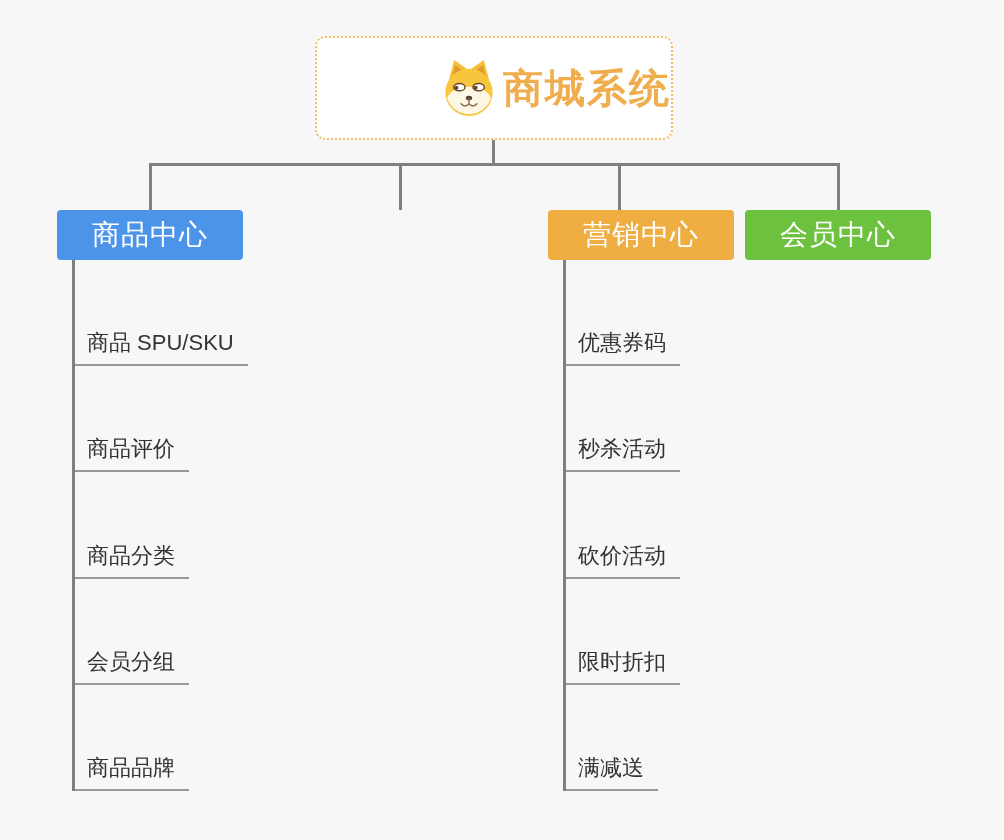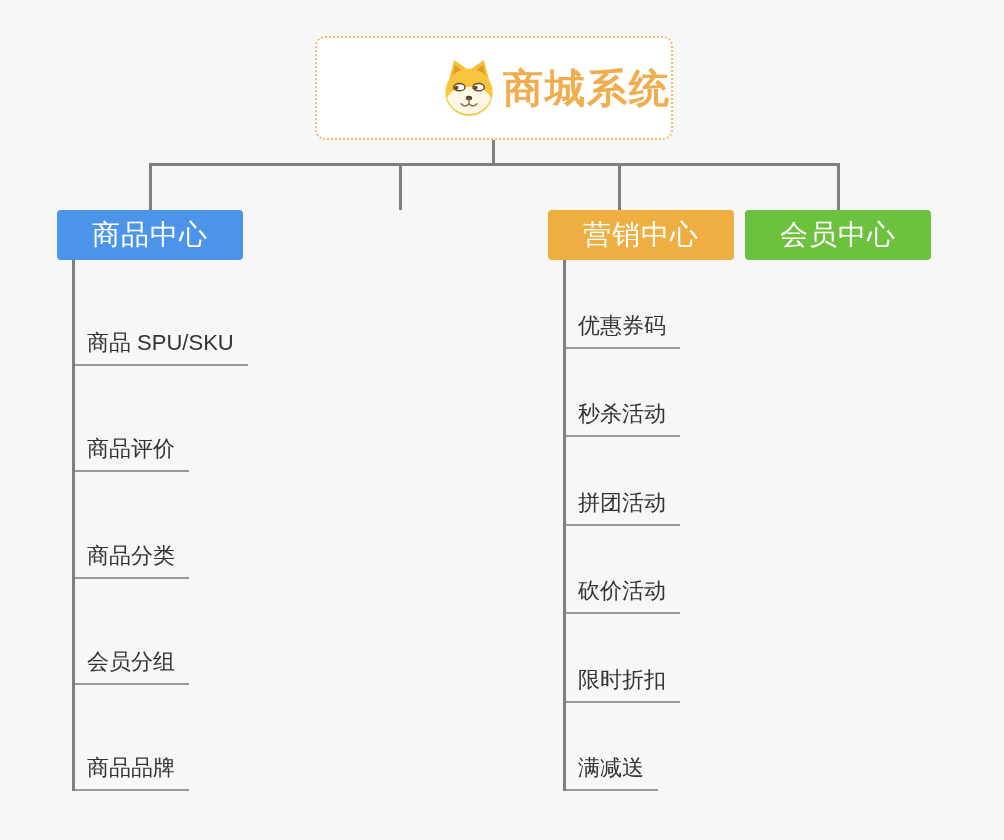--- a/index.html
+++ b/index.html
@@ -154,23 +154,20 @@
   <div class="branch branch-2">
     <div class="branch-node" style="background: rgb(239, 174, 66);">营销中心</div>
     <div class="children">
       <div class="child-row">
           <span class="child-topic">优惠券码</span>
         </div>
       <div class="child-row">
           <span class="child-topic">秒杀活动</span>
         </div>
       <div class="child-row">
-          <span class="child-topic">拼团活动</span>
-        </div>
-      <div class="child-row">
           <span class="child-topic">砍价活动</span>
         </div>
       <div class="child-row">
           <span class="child-topic">限时折扣</span>
         </div>
       <div class="child-row">
           <span class="child-topic">满减送</span>
         </div>
     </div>
   </div>

